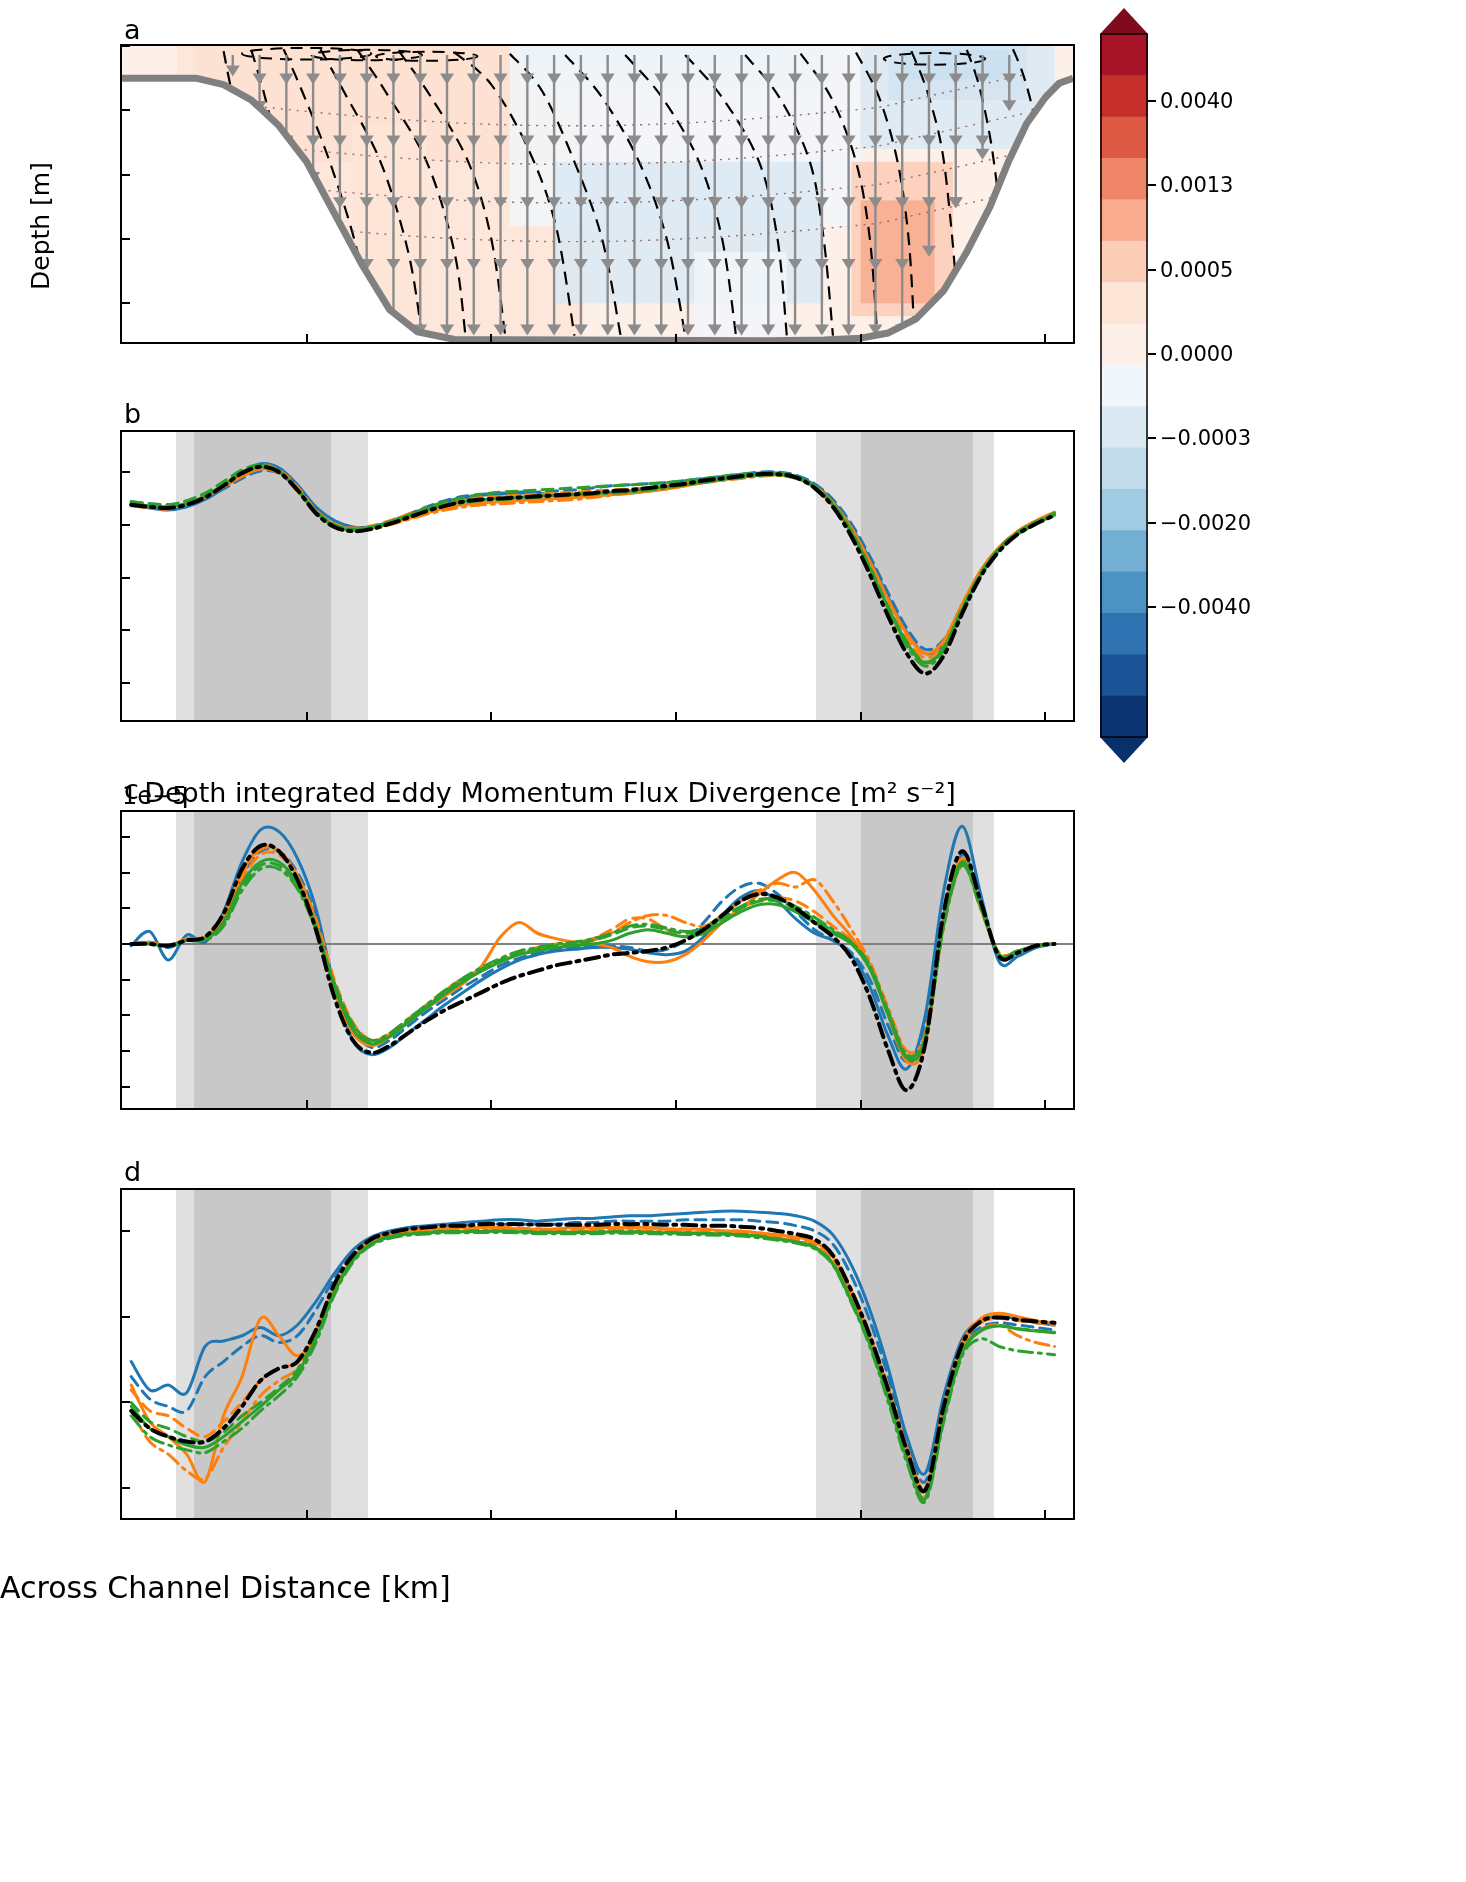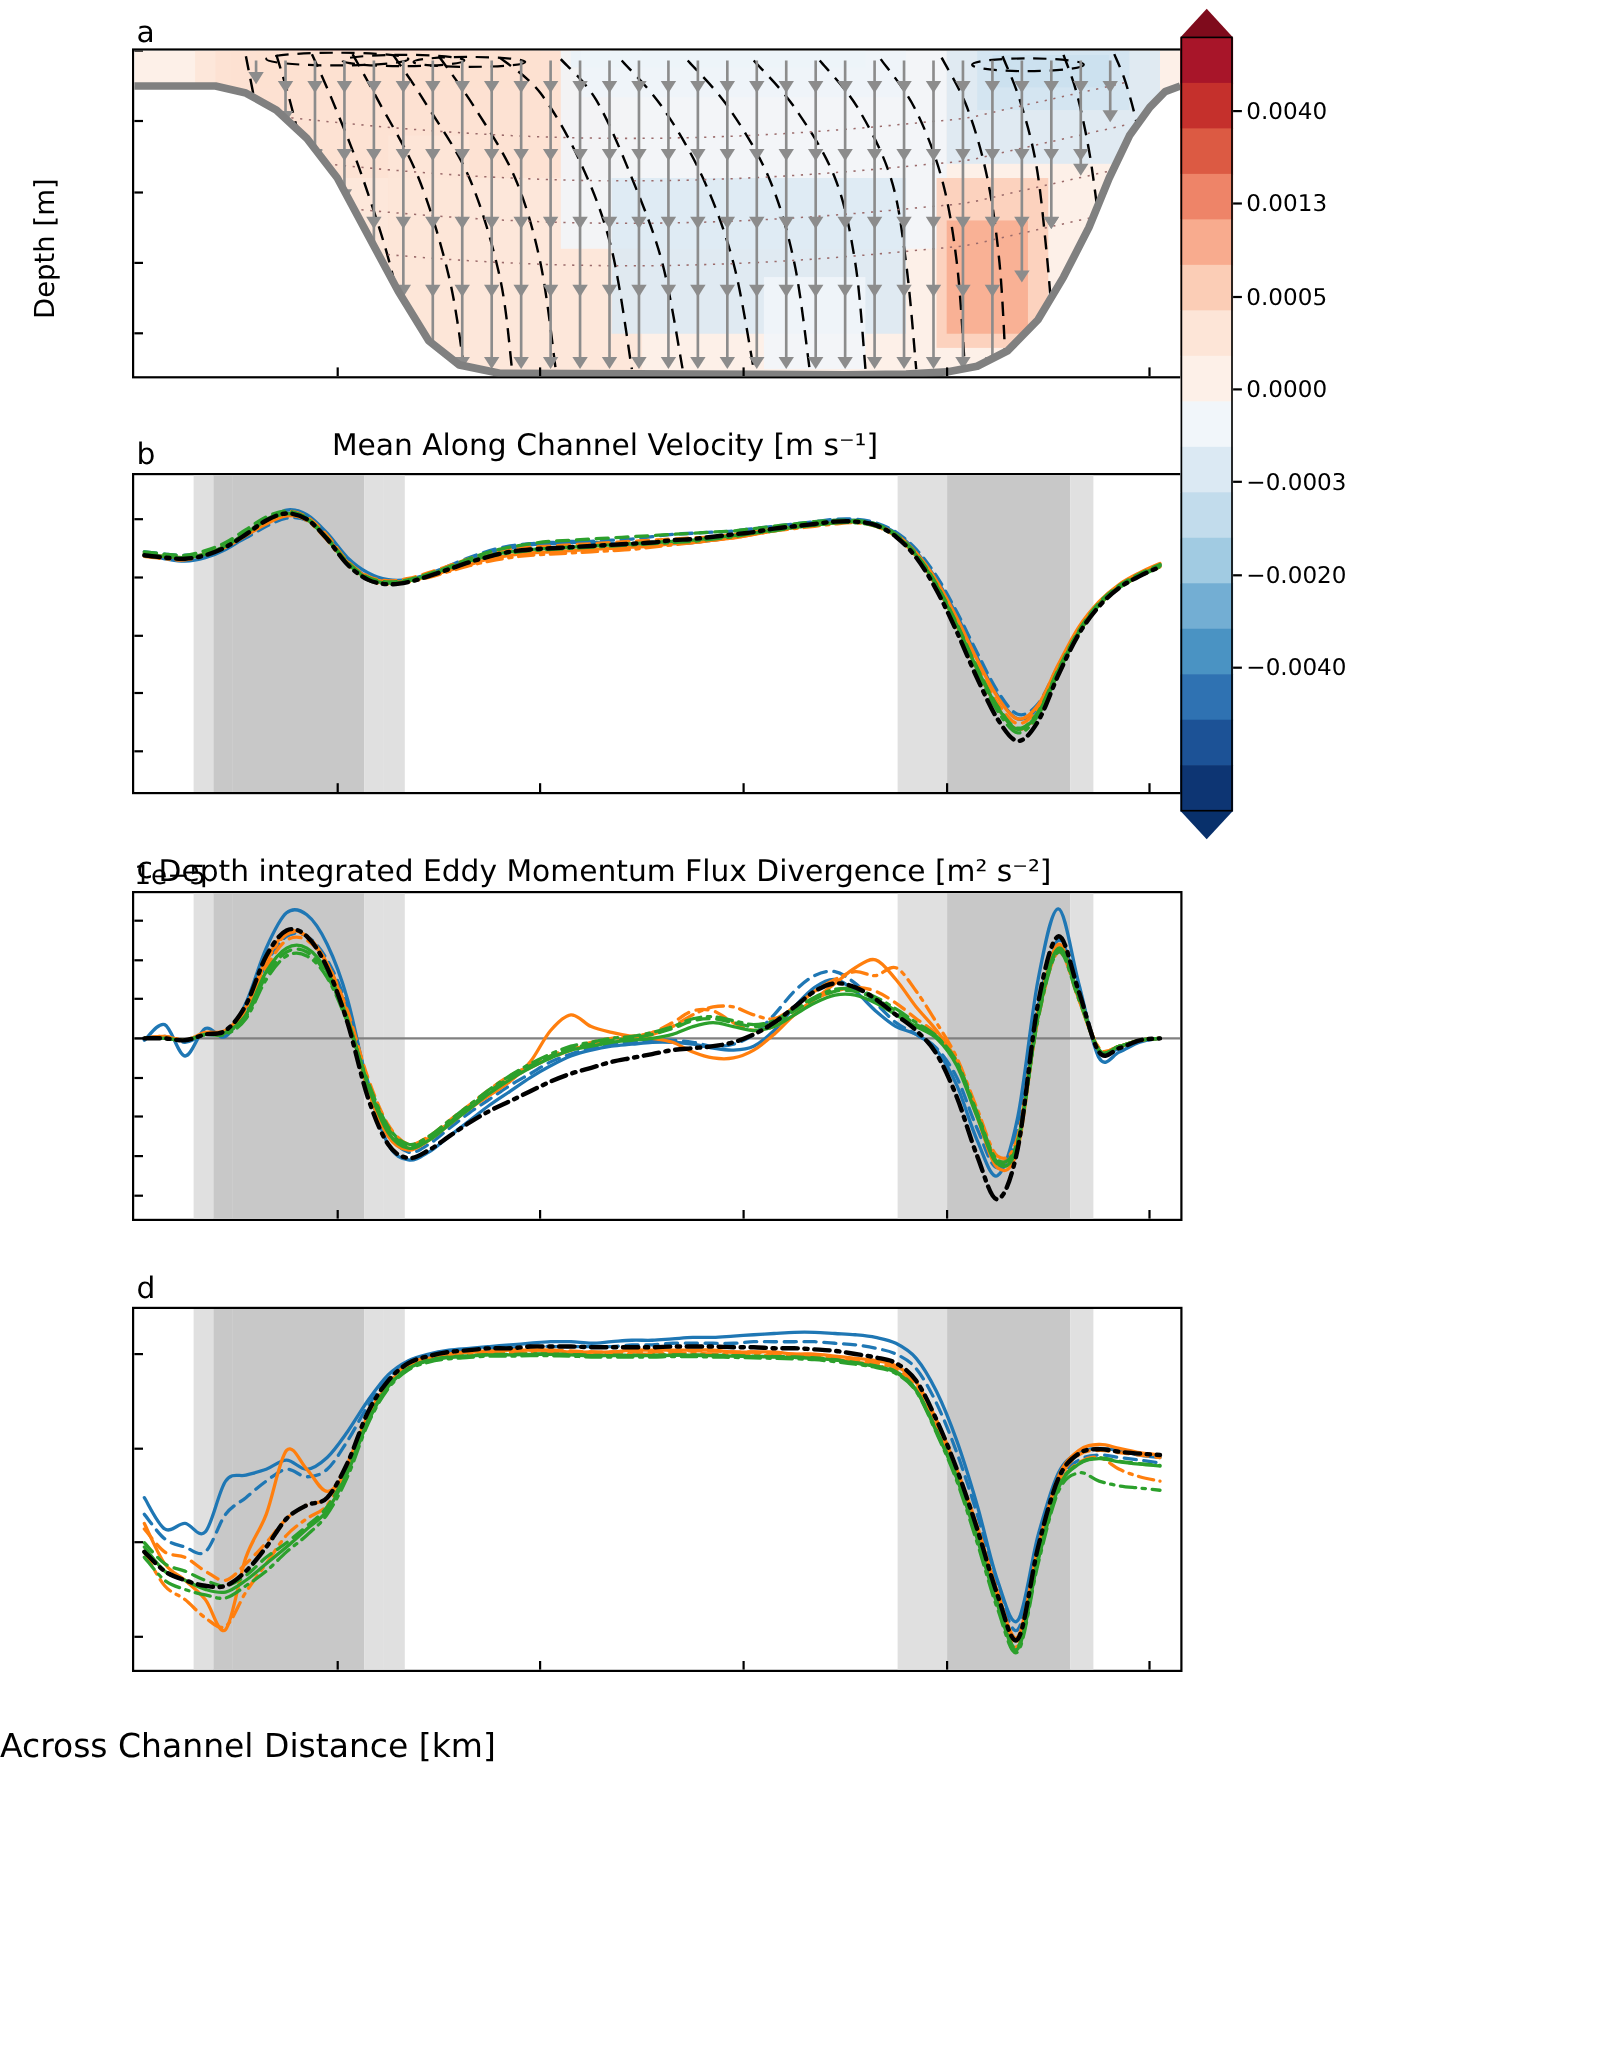--- a/index.html
+++ b/index.html
@@ -267,21 +267,20 @@
         <div class="ytick" style="top: 257.391px;">2000</div>
         <div class="tickmark" style="left: 183.66px; top: 288px; width: 2px; height: 8px;"></div>
         <div class="tickmark" style="left: 368.32px; top: 288px; width: 2px; height: 8px;"></div>
         <div class="tickmark" style="left: 552.981px; top: 288px; width: 2px; height: 8px;"></div>
         <div class="tickmark" style="left: 737.641px; top: 288px; width: 2px; height: 8px;"></div>
         <div class="tickmark" style="left: 922.301px; top: 288px; width: 2px; height: 8px;"></div>
       </div>
   </div>
 
   <div class="panel" id="panelB" style="left:0;top:380px;width:1100px;height:370px;">
-    <div class="plot-title" style="left:0;top:10px;">Mean Along Channel Velocity [m s⁻¹]</div>
     <div class="panel-letter" style="left:124px;top:18px;">b</div>
     <div class="axes" id="axB" style="left:120px;top:50px;width:955px;height:292px;">
         <div class="band light" style="left: 53.5515px; width: 18.466px;"></div>
         <div class="band dark" style="left: 72.0175px; width: 16.6194px;"></div>
         <div class="band dark" style="left: 88.6369px; width: 120.029px;"></div>
         <div class="band light" style="left: 208.666px; width: 18.466px;"></div>
         <div class="band light" style="left: 227.132px; width: 18.466px;"></div>
         <div class="band light" style="left: 694.322px; width: 24.0058px;"></div>
         <div class="band light" style="left: 718.328px; width: 20.3126px;"></div>
         <div class="band dark" style="left: 738.641px; width: 112.643px;"></div>
@@ -403,21 +402,21 @@
         <div class="tickmark" style="left: 552.981px; top: 320px; width: 2px; height: 8px;"></div>
         <div class="xtick" style="left: 553.981px;">600</div>
         <div class="tickmark" style="left: 737.641px; top: 320px; width: 2px; height: 8px;"></div>
         <div class="xtick" style="left: 738.641px;">800</div>
         <div class="tickmark" style="left: 922.301px; top: 320px; width: 2px; height: 8px;"></div>
         <div class="xtick" style="left: 923.301px;">1000</div>
       </div>
     <div class="xlabel" style="left:0;top:430px;">Across Channel Distance [km]</div>
   </div>
 
-  <div id="cbar" style="left:1073px;top:8px;width:48px;height:755px;">
+  <div id="cbar" style="left:1100px;top:8px;width:48px;height:755px;">
       <svg width="48" height="755" viewBox="0 0 48 755">
         <path d="M0,26 L48,26 L24,0 Z" fill="#7f0b1c"></path>
         <rect x="0" y="26" width="48" height="41.95294117647059" fill="#a81529"></rect>
         <rect x="0" y="67.35294117647058" width="48" height="41.95294117647059" fill="#c5302c"></rect>
         <rect x="0" y="108.70588235294117" width="48" height="41.95294117647059" fill="#dc5a43"></rect>
         <rect x="0" y="150.05882352941177" width="48" height="41.95294117647059" fill="#ee8468"></rect>
         <rect x="0" y="191.41176470588235" width="48" height="41.95294117647059" fill="#f8ab8e"></rect>
         <rect x="0" y="232.76470588235293" width="48" height="41.95294117647059" fill="#fbcdb6"></rect>
         <rect x="0" y="274.11764705882354" width="48" height="41.95294117647059" fill="#fde5d7"></rect>
         <rect x="0" y="315.4705882352941" width="48" height="41.95294117647059" fill="#fdf0e8"></rect>

